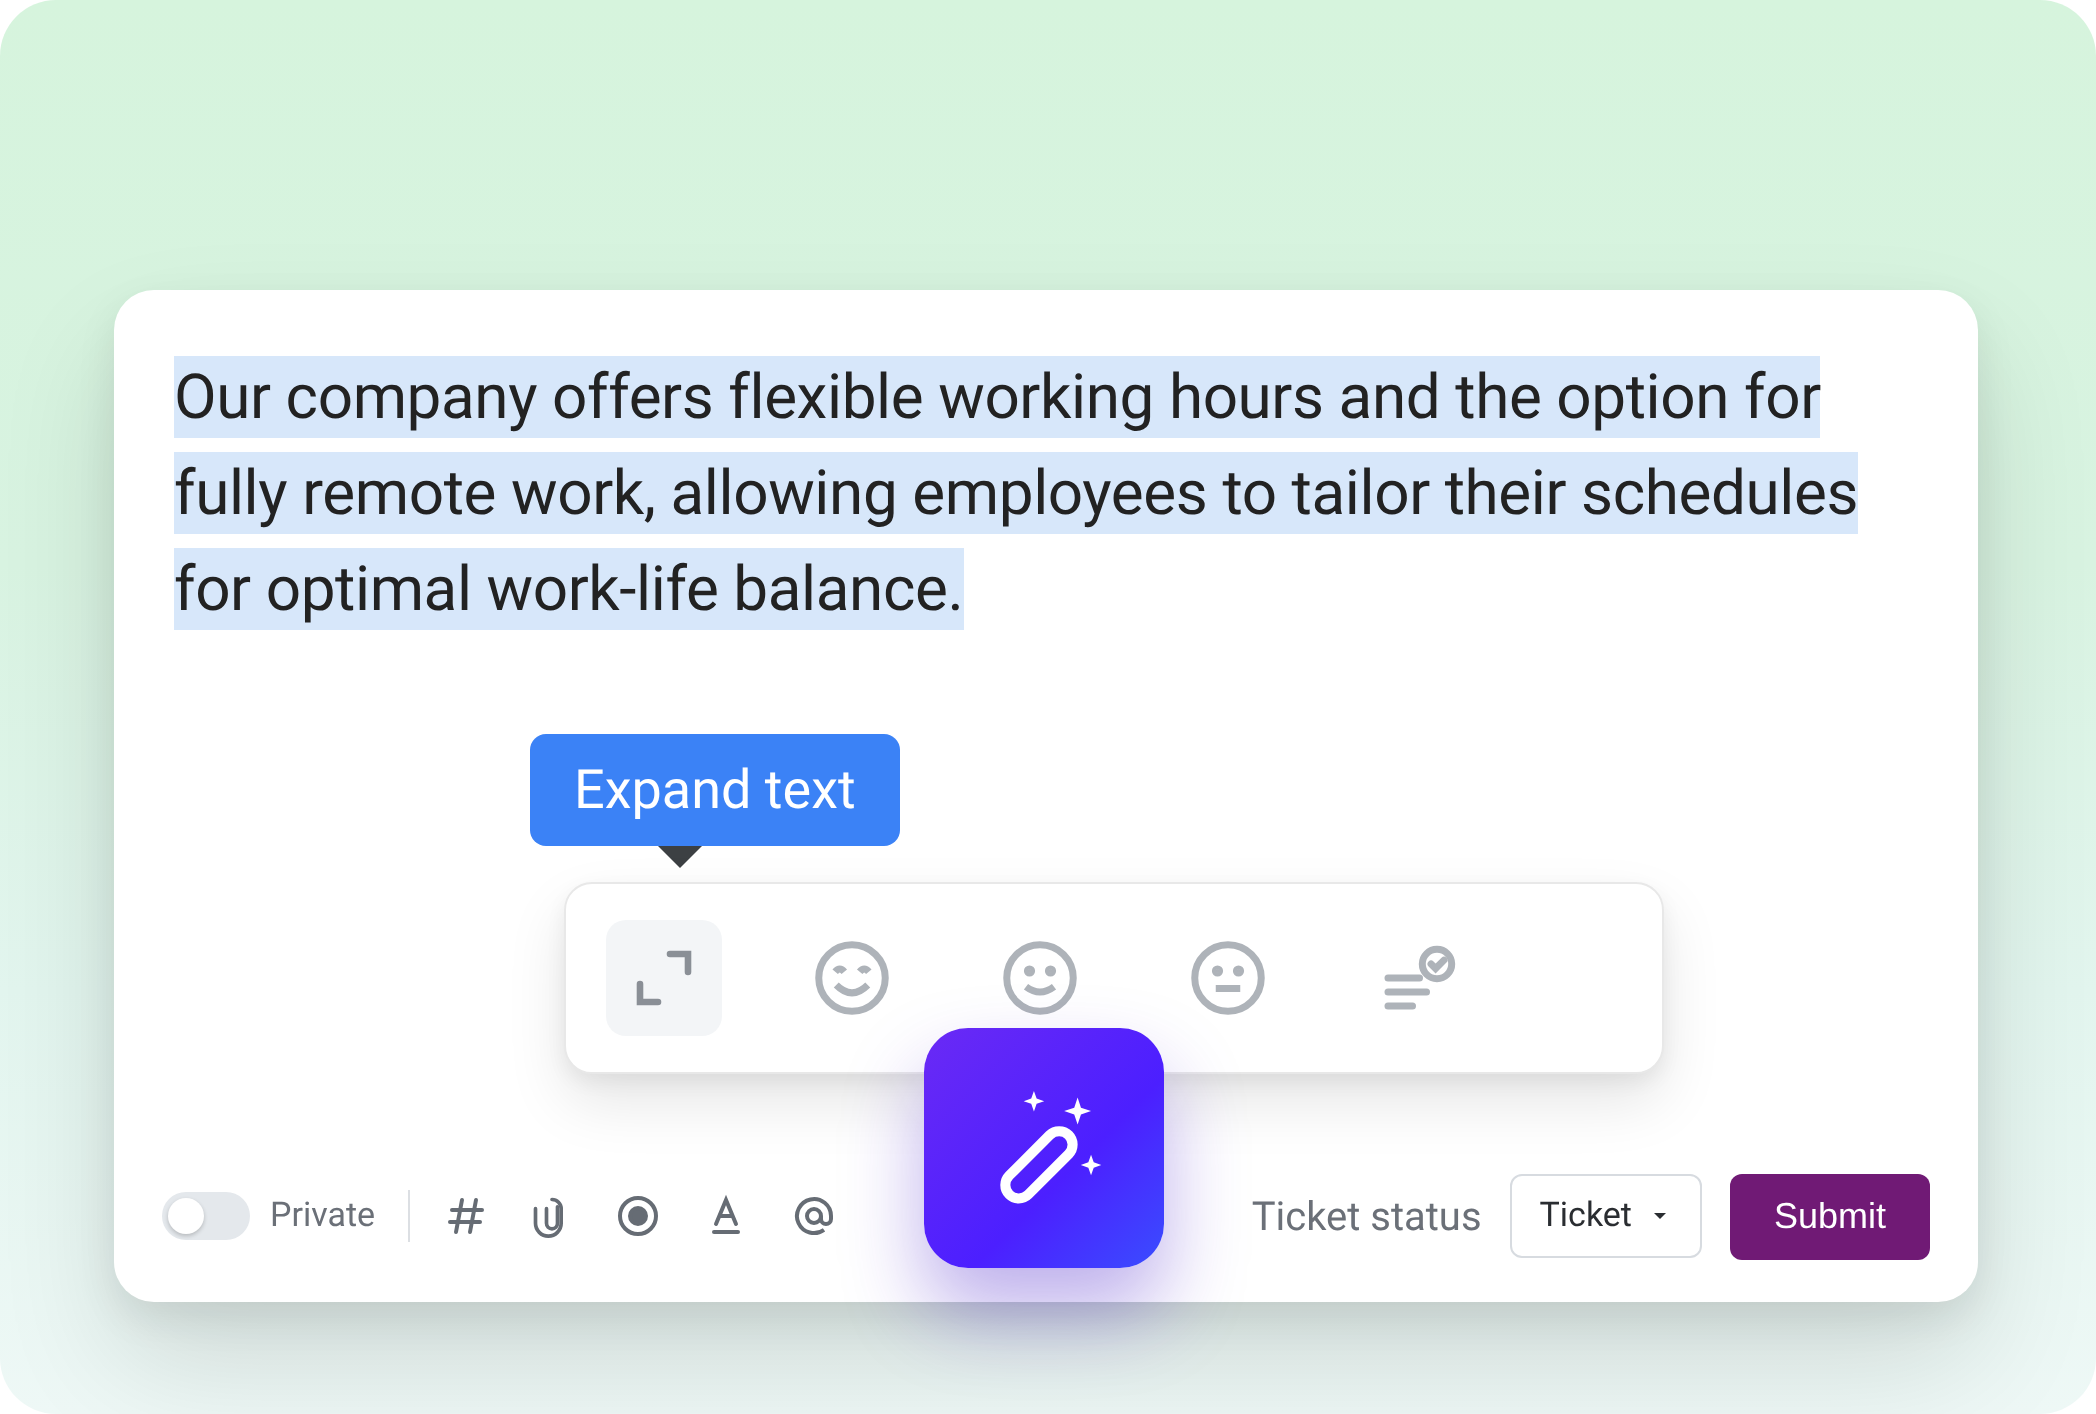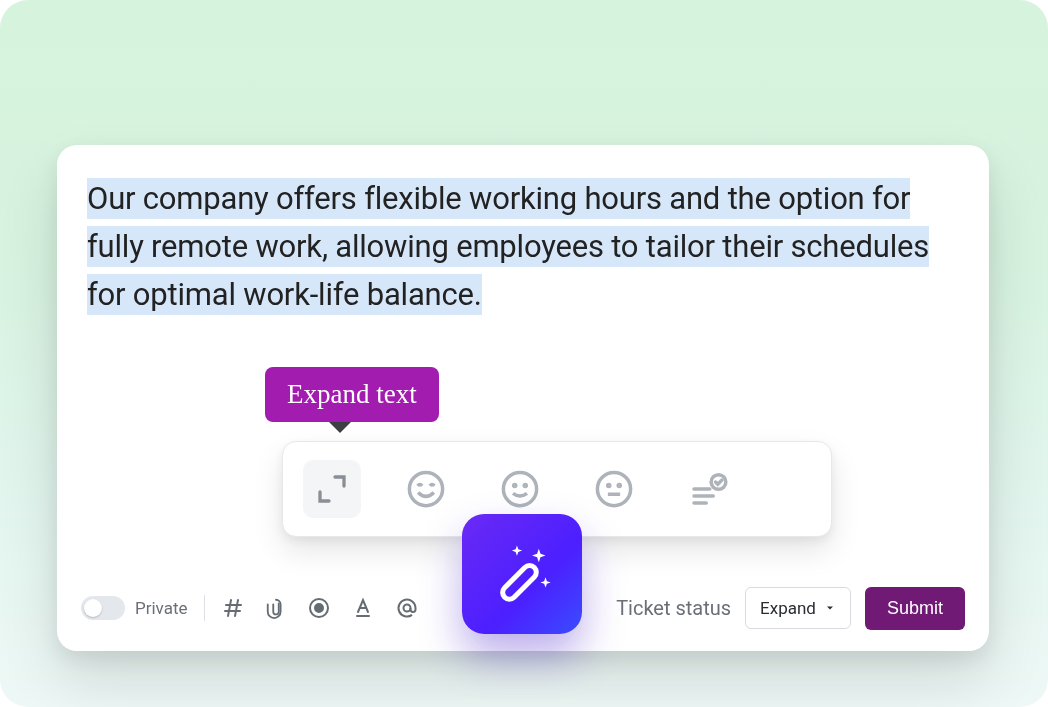--- a/index.html
+++ b/index.html
@@ -30,26 +30,25 @@
   }
   .highlighted-text span {
     background: #d7e7fa;
     padding: 2px 0;
     box-decoration-break: clone;
     -webkit-box-decoration-break: clone;
   }
   .tooltip {
     position: absolute;
     left: 208px; top: 222px;
-    background: #a21caf;
+    background: #3b82f6;
     color: #fff;
     font-size: 27px;
     padding: 12px 22px;
     border-radius: 8px;
-    font-family: Liberation Serif, serif;
   }
   .tooltip::after {
     content: "";
     position: absolute;
     left: 64px; bottom: -11px;
     border-left: 11px solid transparent;
     border-right: 11px solid transparent;
     border-top: 11px solid #3c4043;
   }
   .action-bar {
@@ -227,21 +226,21 @@
         <span>
           <svg width="24" height="24" viewBox="0 0 24 24" fill="none" stroke="currentColor" stroke-width="2">
             <circle cx="12" cy="12" r="3.5"></circle>
             <path d="M15.5 12 v1.5 a2.5 2.5 0 0 0 5 0 V12 a8.5 8.5 0 1 0 -3.5 6.9"></path>
           </svg>
         </span>
       </div>
       <div class="spacer"></div>
       <span class="status-label">Ticket status</span>
       <div class="status-select">
-        <span>Expand</span>
+        <span>Ticket</span>
         <span>
           <svg width="12" height="12" viewBox="0 0 24 24" fill="currentColor">
               <path d="M6 9 L12 15 L18 9 Z"></path>
             </svg>
         </span>
       </div>
       <button class="submit-btn">
         <span>Submit</span>
       </button>
     </div>

